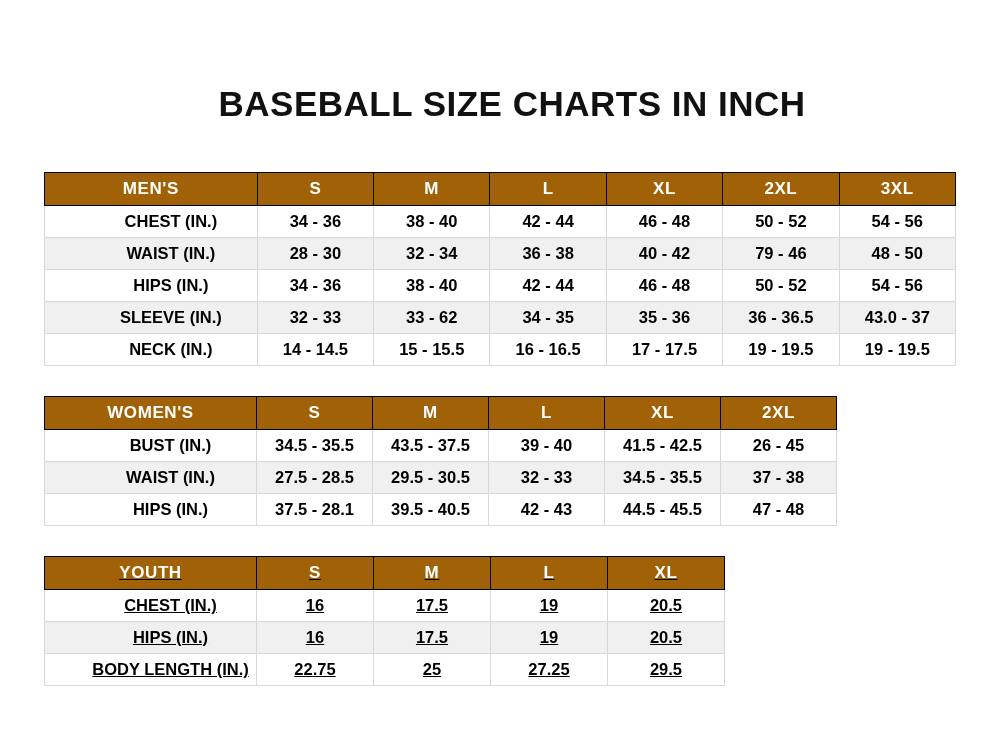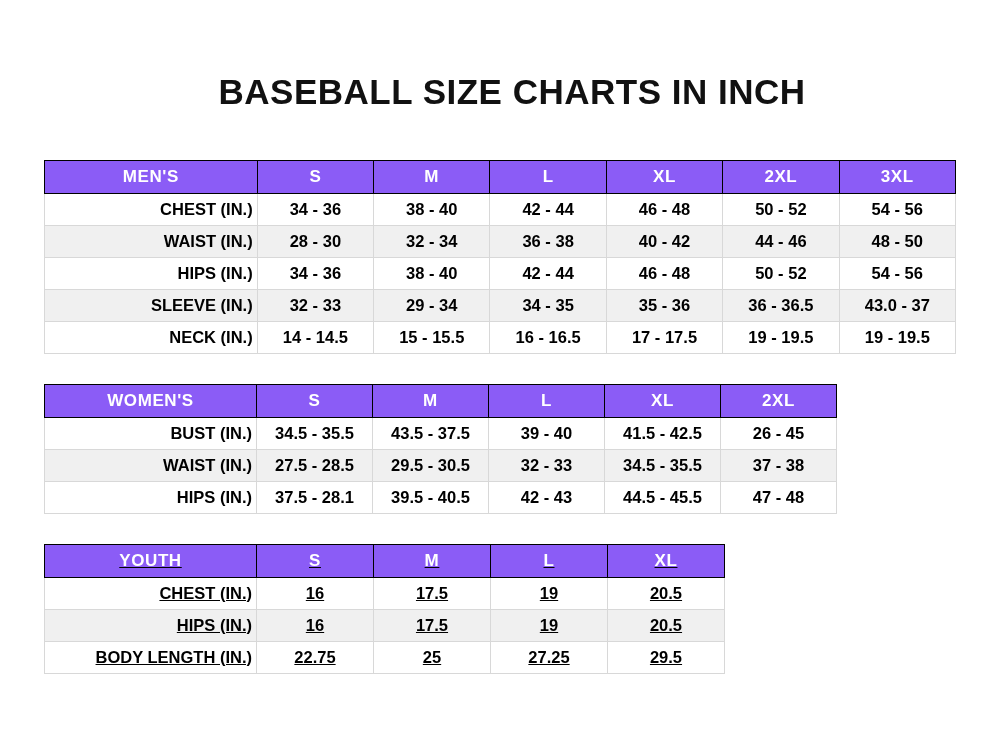--- a/index.html
+++ b/index.html
@@ -18,21 +18,21 @@
     position: relative;
     width: 1000px;
     height: 752px;
     box-sizing: border-box;
   }
   .chart-title {
     text-align: center;
     font-size: 35px;
     font-weight: bold;
     letter-spacing: 0.5px;
-    margin: 0;
+    margin: 12px;
     padding-top: 72px;
     color: #111111;
     padding-left: 24px;
   }
 
   .tables {
     margin-top: 48px;
     padding-left: 44px;
     padding-right: 44px;
   }
@@ -47,39 +47,39 @@
   table.size-table td, table.size-table th {
     border: 1px solid #d8d8d8;
     text-align: center;
     height: 31px;
     padding: 0 4px;
     white-space: nowrap;
     font-weight: bold;
   }
   
   table.size-table thead tr th {
-    background: #8b5cf6;
+    background: #a16207;
     color: #ffffff;
     border: 1px solid #000000;
     height: 32px;
     font-size: 17px;
     letter-spacing: 0.6px;
   }
   table.size-table thead tr th.row-label-head {
     text-align: center;
   }
   
   table.size-table tbody tr:nth-child(even) td {
     background: #f0f0f0;
   }
   table.size-table tbody tr:nth-child(odd) td {
     background: #ffffff;
   }
   table.size-table tbody td.row-label {
-    text-align: right;
+    text-align: center;
     font-size: 16.5px;
     padding-left: 44px;
   }
 
   
   .t-men { width: 912px; }
   .t-men col.c-label { width: 212px; }
   .t-men col.c-val   { width: 116px; }
 
   .t-women { width: 793px; }
@@ -129,36 +129,36 @@
           <td>46 - 48</td>
           <td>50 - 52</td>
           <td>54 - 56</td>
         </tr>
         <tr>
           <td class="row-label">WAIST (IN.)</td>
           <td>28 - 30</td>
           <td>32 - 34</td>
           <td>36 - 38</td>
           <td>40 - 42</td>
-          <td>44 - 46</td>
+          <td>79 - 46</td>
           <td>48 - 50</td>
         </tr>
         <tr>
           <td class="row-label">HIPS (IN.)</td>
           <td>34 - 36</td>
           <td>38 - 40</td>
           <td>42 - 44</td>
           <td>46 - 48</td>
           <td>50 - 52</td>
           <td>54 - 56</td>
         </tr>
         <tr>
           <td class="row-label">SLEEVE (IN.)</td>
           <td>32 - 33</td>
-          <td>29 - 34</td>
+          <td>33 - 62</td>
           <td>34 - 35</td>
           <td>35 - 36</td>
           <td>36 - 36.5</td>
           <td>43.0 - 37</td>
         </tr>
         <tr>
           <td class="row-label">NECK (IN.)</td>
           <td>14 - 14.5</td>
           <td>15 - 15.5</td>
           <td>16 - 16.5</td>

